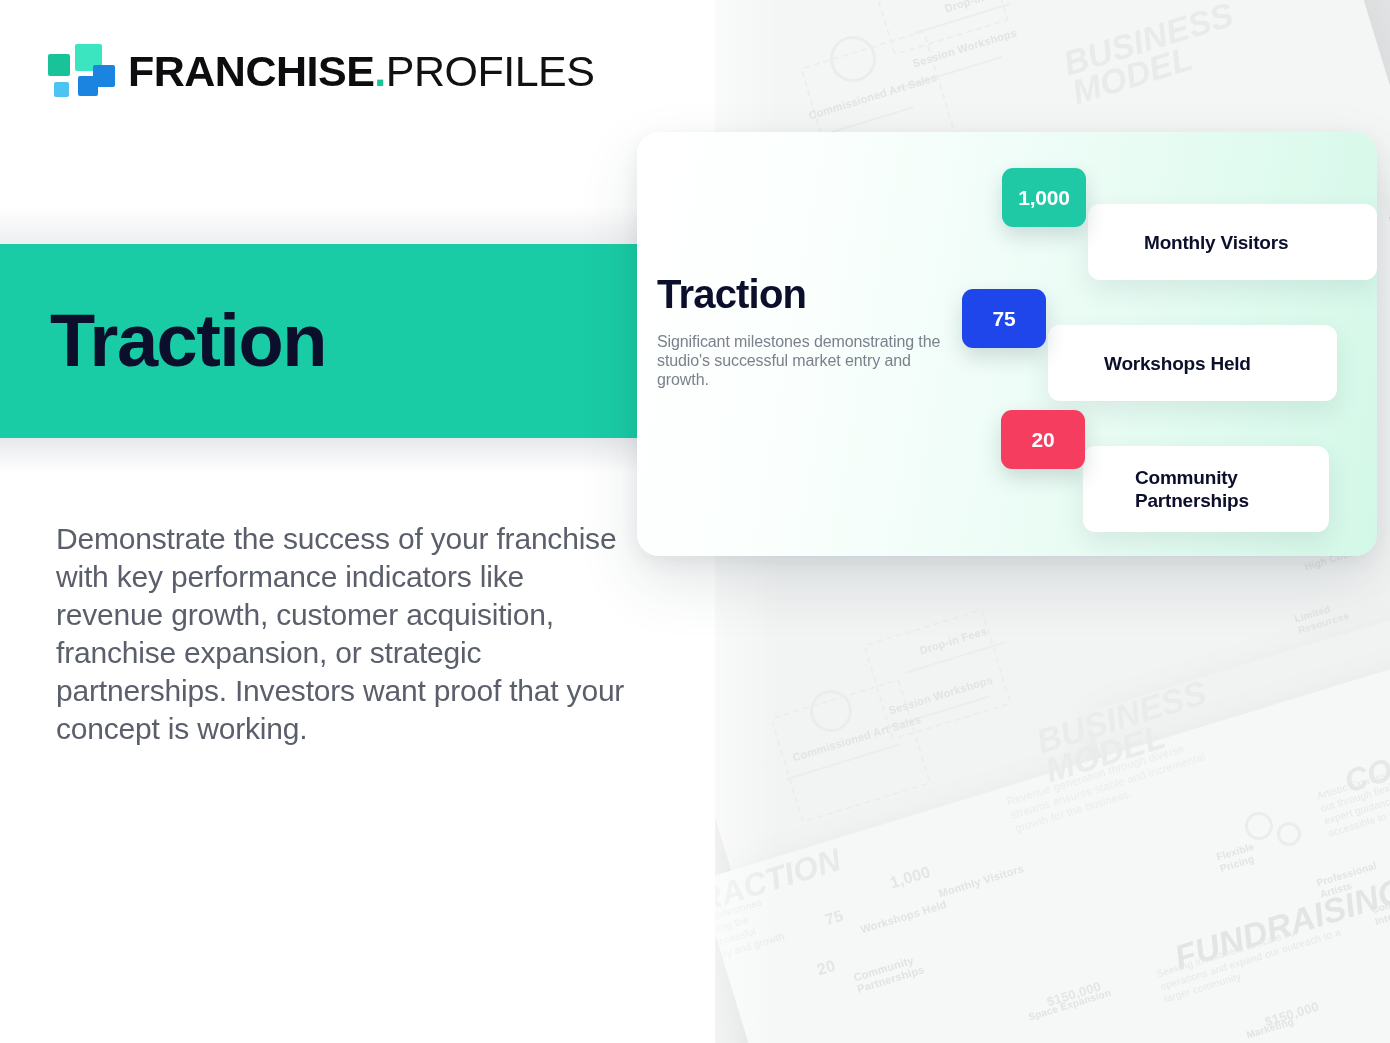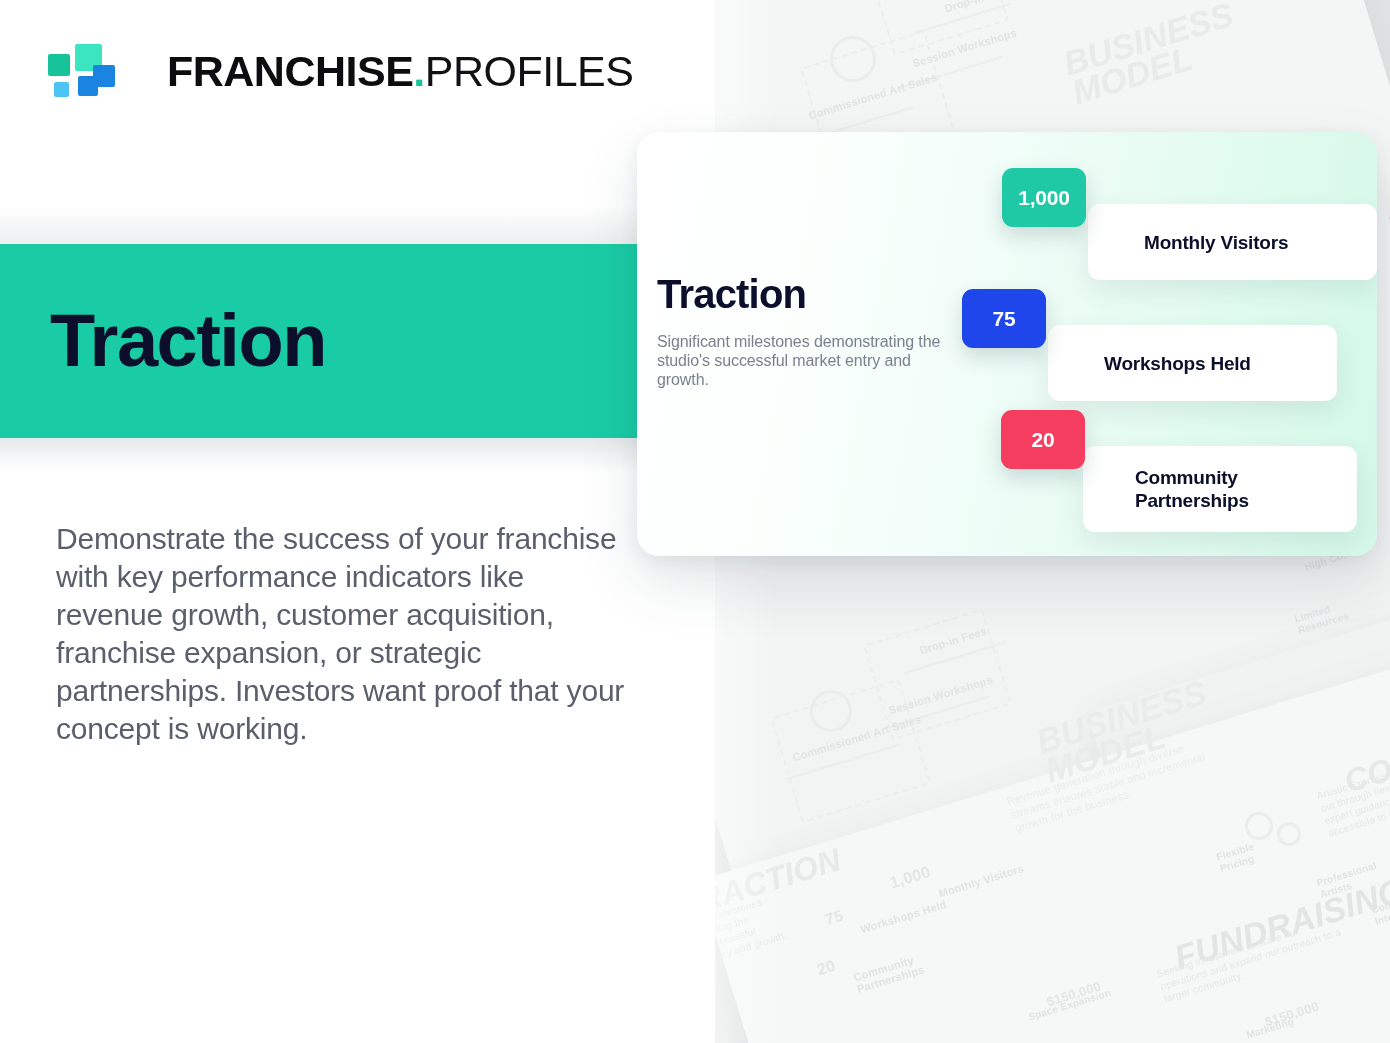--- a/index.html
+++ b/index.html
@@ -125,21 +125,21 @@
   .lm-d { left: 45px; top: 21px; width: 22px; height: 22px; background: #1a84e0; }
   .lm-e { left: 6px;  top: 38px; width: 15px; height: 15px; background: #4cc3f2; }
 
   .logo-type {
     font-size: 43px;
     line-height: 1;
     letter-spacing: -0.5px;
     white-space: nowrap;
     color: #0d0d0f;
   }
-  .logo-type .bold { font-weight: 800; margin-left: 39px; }
+  .logo-type .bold { font-weight: 800; }
   .logo-type .dot  { font-weight: 800; color: #18c39a; }
   .logo-type .thin { font-weight: 300; color: #111114; }
 
   
   .banner {
     position: absolute;
     left: 0;
     top: 244px;
     width: 639px;
     height: 194px;
@@ -225,21 +225,21 @@
     top: 36px;
     height: 76px;
     background: #ffffff;
     border-radius: 12px;
     box-shadow: 0 10px 26px rgba(35,60,70,0.09);
     display: flex;
     align-items: center;
   }
   .m1 .metric-label-box { left: 95px; width: 289px; }
   .m2 .metric-label-box { left: 55px; width: 289px; }
-  .m3 .metric-label-box { left: 90px; width: 274px; height: 86px; }
+  .m3 .metric-label-box { left: 90px; width: 246px; height: 86px; }
 
   .metric-label {
     margin-left: 56px;
     font-size: 19px;
     font-weight: 800;
     color: #0b0f2b;
     letter-spacing: -0.2px;
     line-height: 23px;
     white-space: pre-line;
   }

